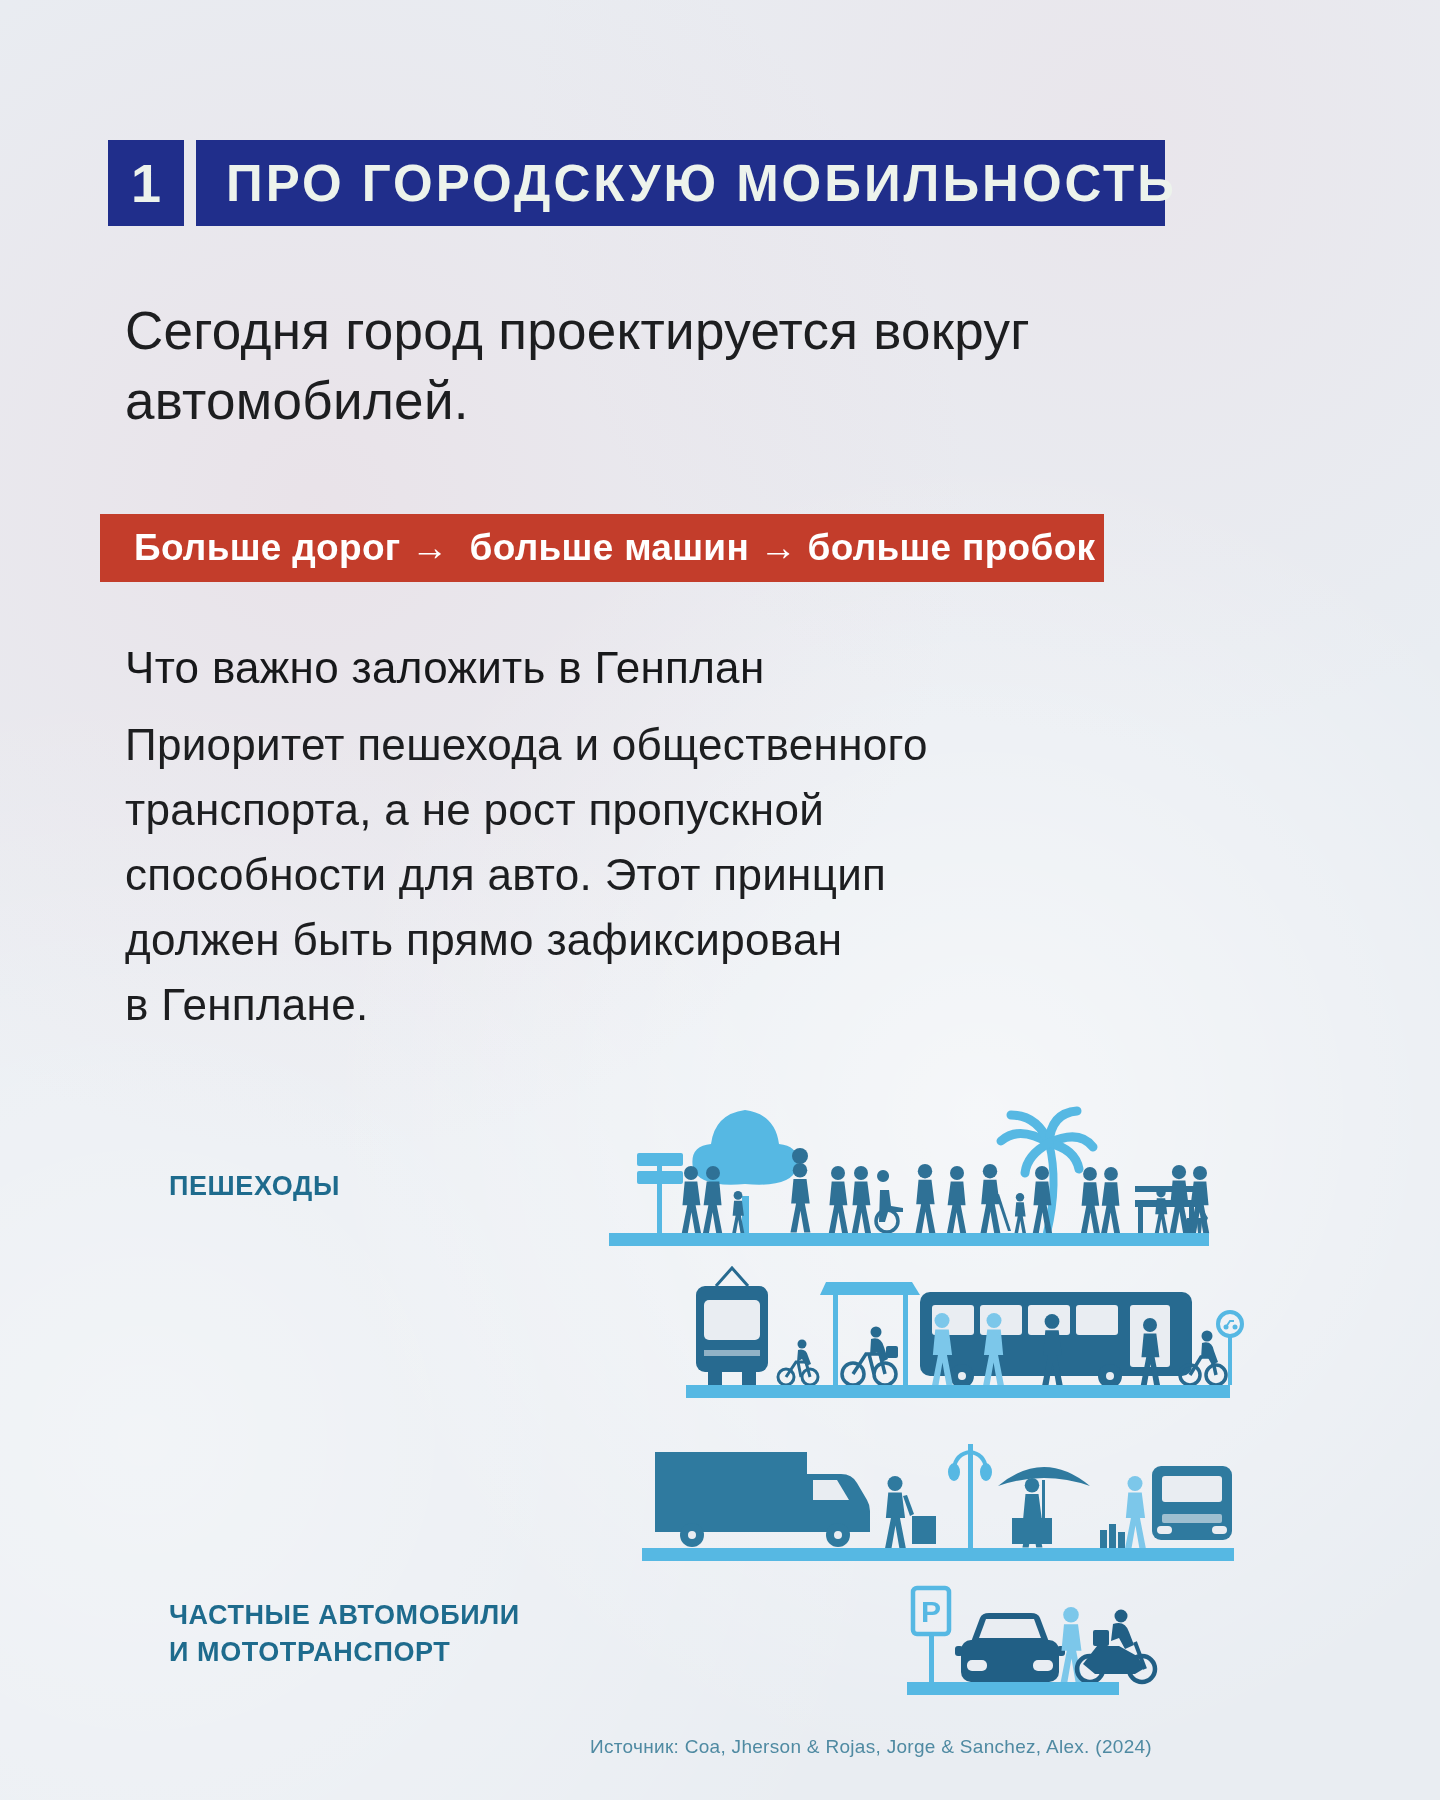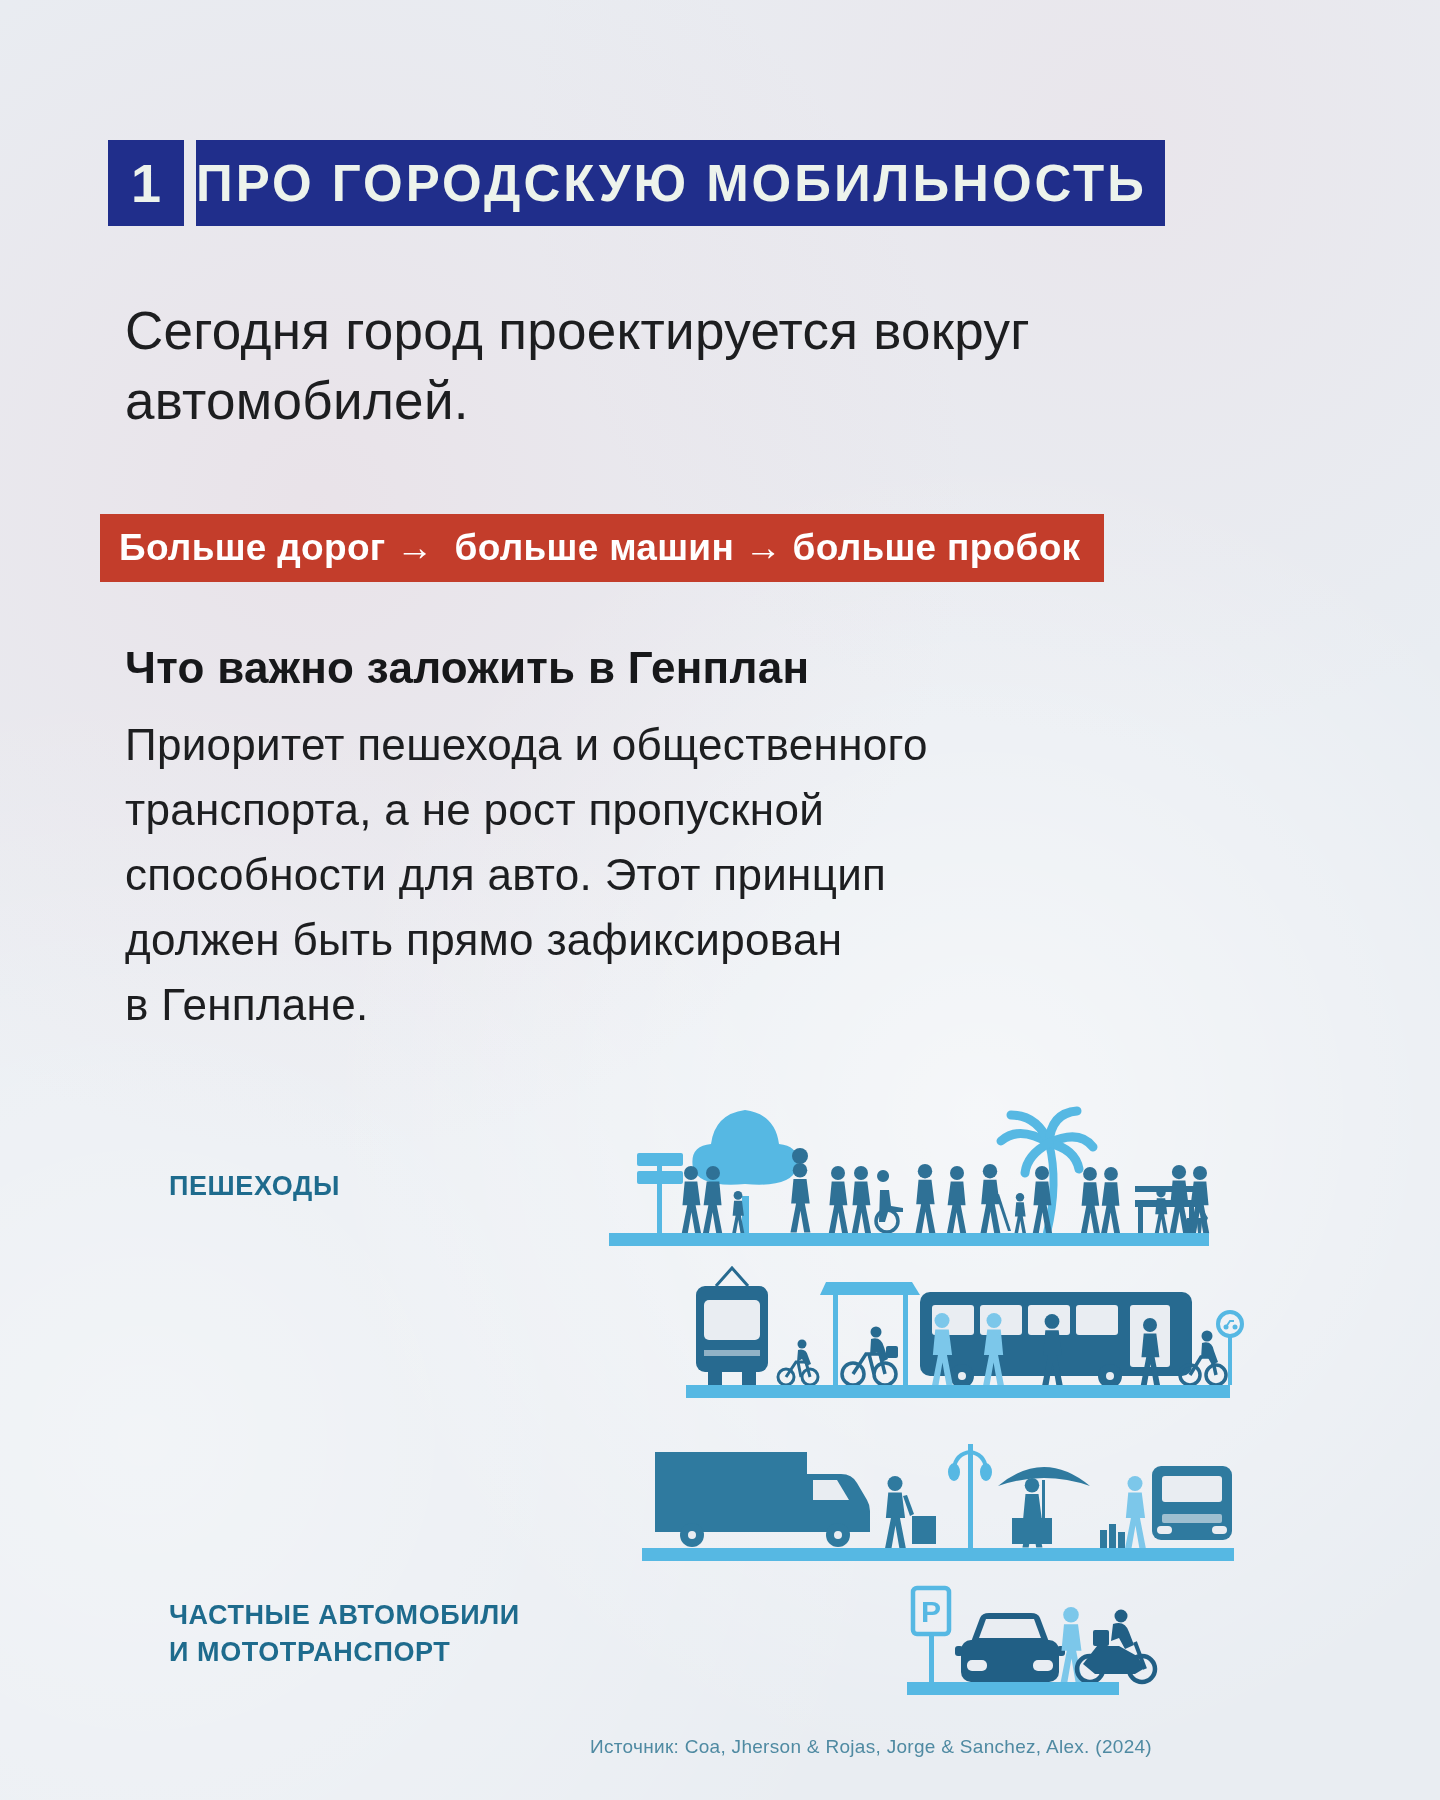--- a/index.html
+++ b/index.html
@@ -14,32 +14,32 @@
     font-family:"Liberation Sans",sans-serif;
   }
   .abs{position:absolute;}
   .header-num{
     left:108px;top:140px;width:76px;height:86px;background:#202e8b;color:#edf3ec;
     font-size:54px;font-weight:bold;display:flex;align-items:center;justify-content:center;
   }
   .header-bar{
     left:196px;top:140px;width:969px;height:86px;background:#202e8b;color:#edf3ec;
     font-size:51px;font-weight:bold;letter-spacing:3px;display:flex;align-items:center;
-    box-sizing:border-box;white-space:nowrap;
+    padding-left:30px;box-sizing:border-box;white-space:nowrap;
   }
   .intro{
     left:125px;top:296px;width:1000px;font-size:53px;line-height:70px;
     color:#1d1e20;white-space:pre-line;letter-spacing:.3px;
   }
   .banner{
     left:100px;top:514px;width:1004px;height:68px;background:#c33d2b;color:#ffffff;
     font-size:37px;font-weight:bold;display:flex;align-items:center;
-    padding-left:19px;box-sizing:border-box;white-space:pre;letter-spacing:.3px;
-  }
-  .heading{left:125px;top:643px;font-size:44px;font-weight:bold;color:#17181a;letter-spacing:.3px;}
+    padding-left:34px;box-sizing:border-box;white-space:pre;letter-spacing:.3px;
+  }
+  .heading{left:125px;top:643px;font-size:44px;font-weight:normal;color:#17181a;letter-spacing:.3px;}
   .bodytext{
     left:125px;top:712px;width:1000px;font-size:44px;line-height:65px;
     color:#1d1e20;white-space:pre-line;letter-spacing:.3px;
   }
   .cat{
     left:125px;width:470px;font-size:27px;font-weight:bold;color:#1e6b8d;
     line-height:37px;letter-spacing:.6px;white-space:pre-line;margin-left:44px;
   }
   .cat1{top:1168px}.cat2{top:1287px}.cat3{top:1442px}.cat4{top:1597px}
   .scene{position:absolute;}

